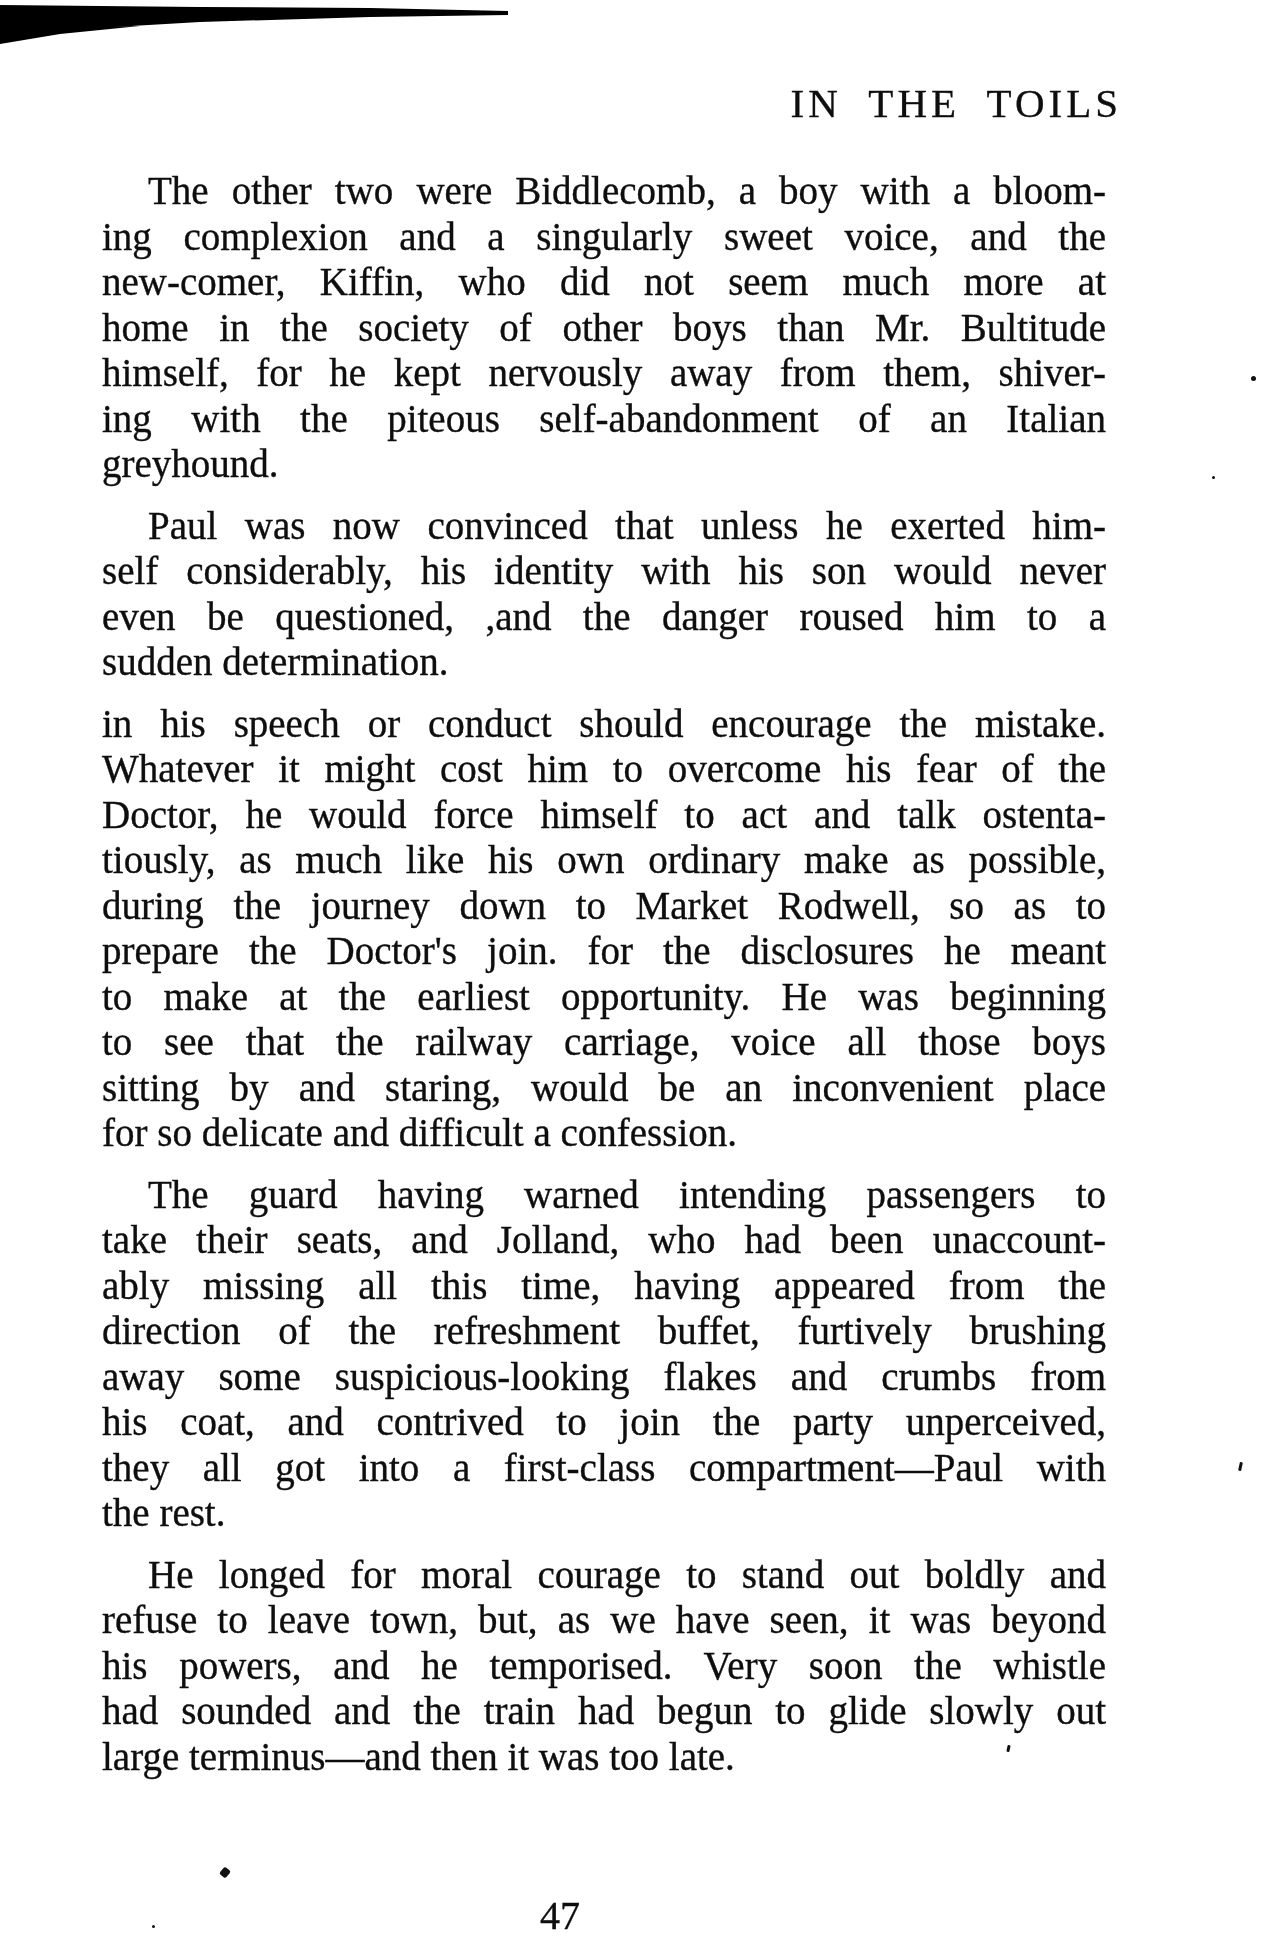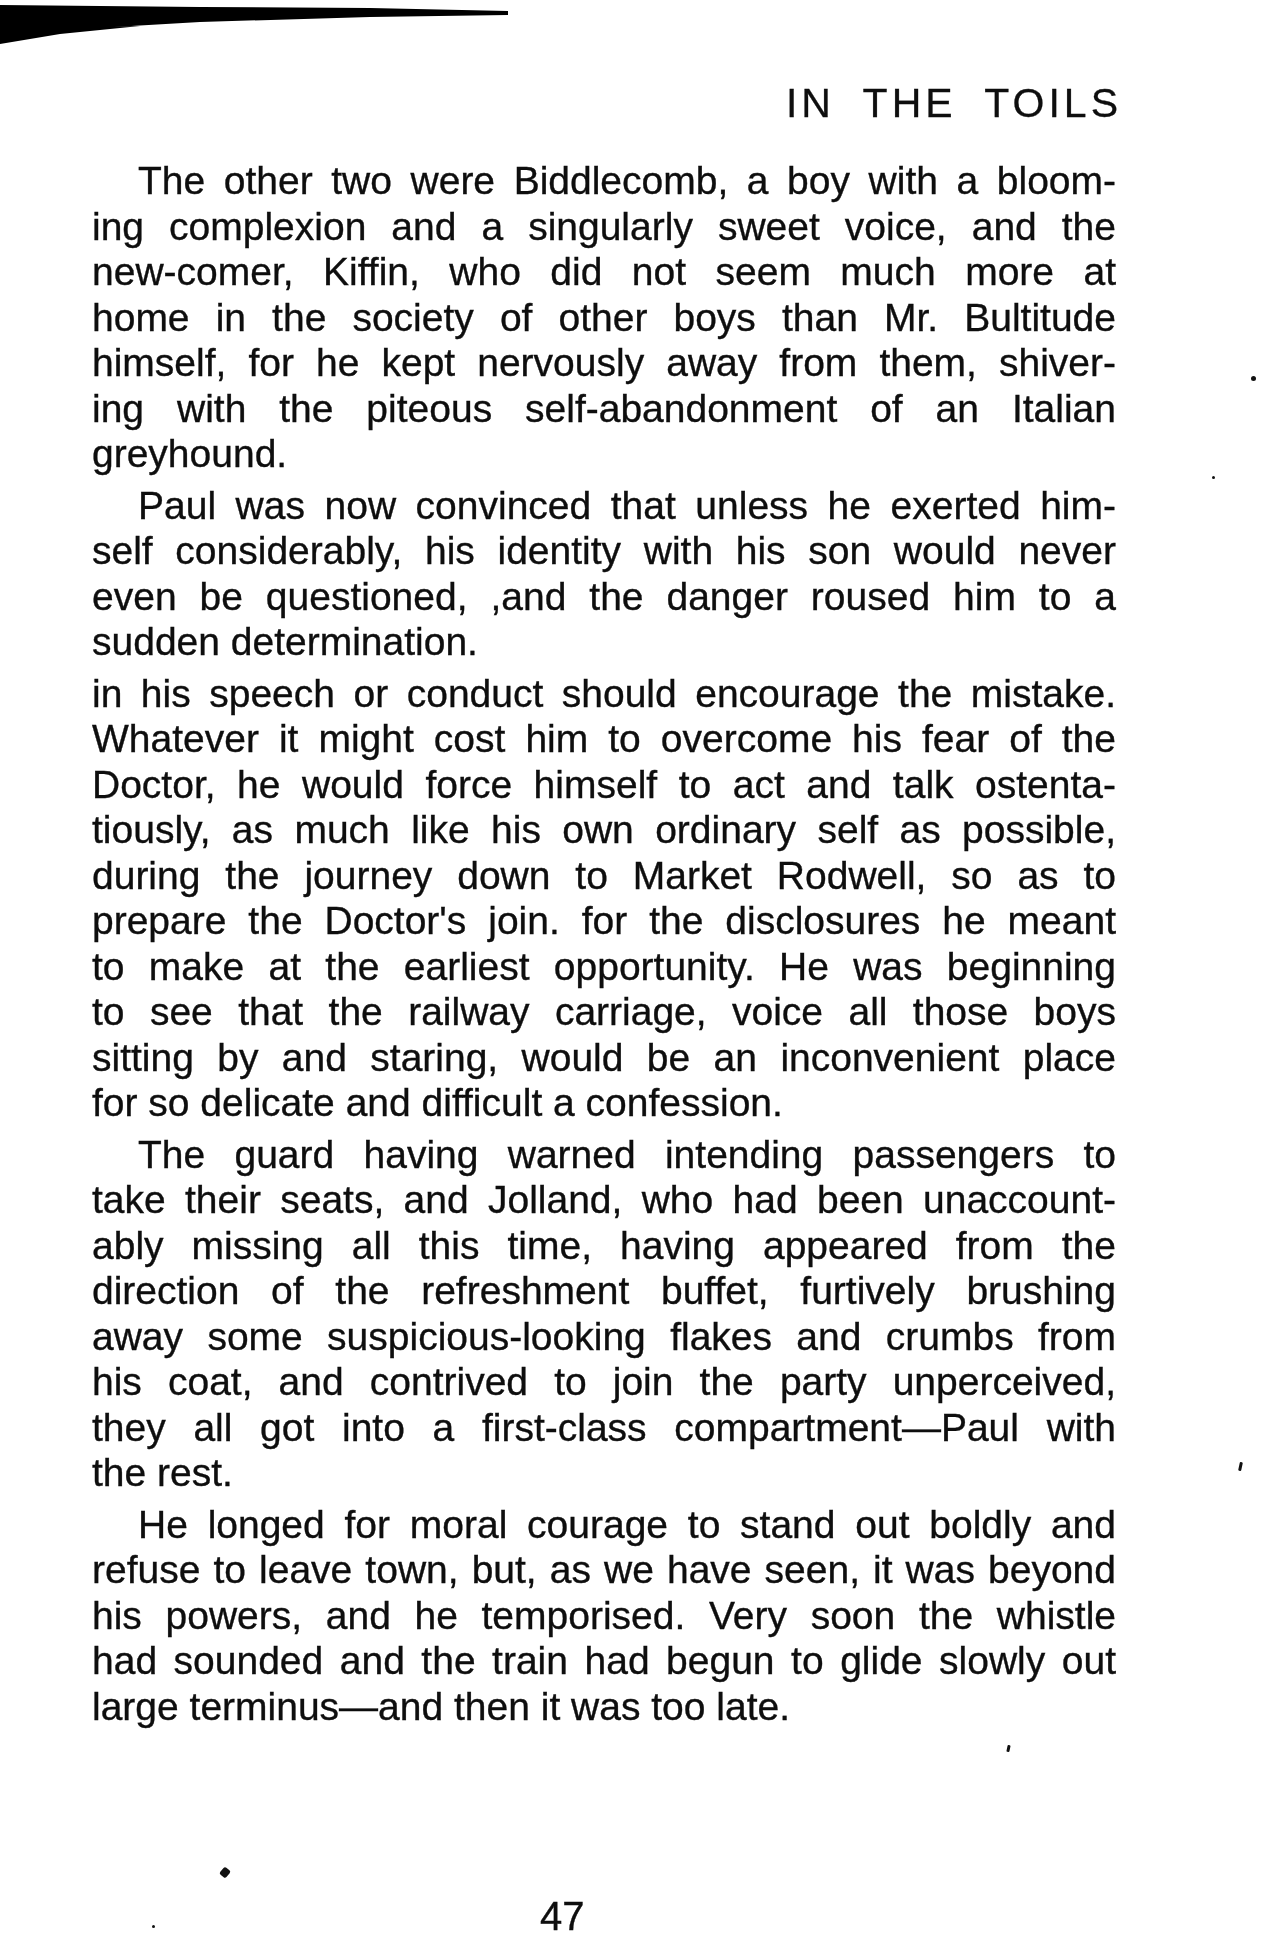--- a/index.html
+++ b/index.html
@@ -6,21 +6,21 @@
     margin: 0;
     padding: 0;
     background: #e8e8e8;
   }
   .page {
     position: relative;
     width: 1267px;
     height: 1959px;
     background: #ffffff;
     overflow: hidden;
-    font-family: Liberation Sans, sans-serif;
+    font-family: Liberation Serif, serif;
     color: #0e0e0e;
   }
   .smudge {
     position: absolute;
     top: 0;
     left: 0;
   }
   .running-head {
     position: absolute;
     top: 83px;
@@ -35,21 +35,21 @@
   .text-block {
     position: absolute;
     top: 152px;
     left: 86px;
     width: 1036px;
     font-size: 39px;
     line-height: 45.5px;
     -webkit-text-stroke: 0.35px #0e0e0e;
   }
   .para {
-    margin: 6px;
+    margin: 16px;
   }
   .line {
     height: 45.5px;
     text-align: justify;
     text-align-last: justify;
     overflow: visible;
   }
   .line.first {
     text-indent: 46px;
   }
@@ -100,21 +100,21 @@
       <div class="para">
         <div class="line first">Paul was now convinced that unless he exerted him-</div>
         <div class="line">self considerably, his identity with his son would never</div>
         <div class="line">even be questioned, ,and the danger roused him to a</div>
         <div class="line paralast">sudden determination.</div>
       </div>
       <div class="para">
         <div class="line">in his speech or conduct should encourage the mistake.</div>
         <div class="line">Whatever it might cost him to overcome his fear of the</div>
         <div class="line">Doctor, he would force himself to act and talk ostenta-</div>
-        <div class="line">tiously, as much like his own ordinary self as possible,</div>
+        <div class="line">tiously, as much like his own ordinary make as possible,</div>
         <div class="line">during the journey down to Market Rodwell, so as to</div>
         <div class="line">prepare the Doctor's join. for the disclosures he meant</div>
         <div class="line">to make at the earliest opportunity.  He was beginning</div>
         <div class="line">to see that the railway carriage, voice all those boys</div>
         <div class="line">sitting by and staring, would be an inconvenient place</div>
         <div class="line paralast">for so delicate and difficult a confession.</div>
       </div>
       <div class="para">
         <div class="line first">The guard having warned intending passengers to</div>
         <div class="line">take their seats, and Jolland, who had been unaccount-</div>

